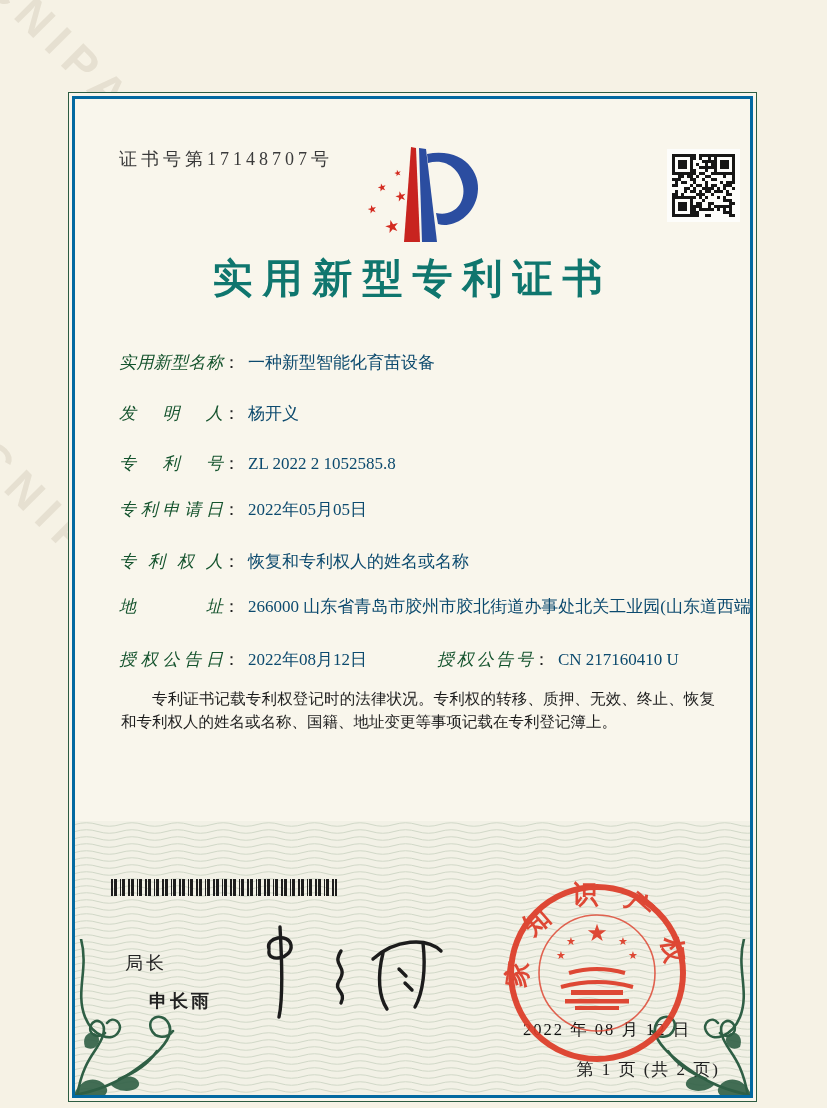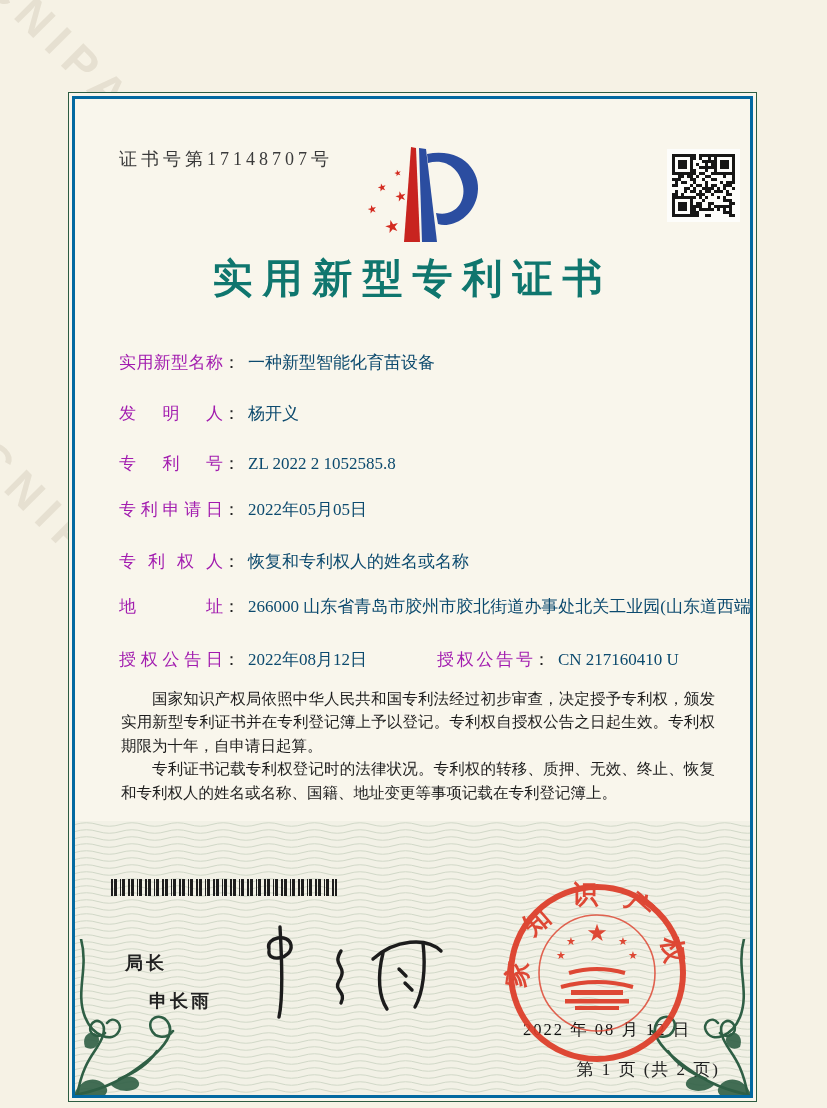--- a/index.html
+++ b/index.html
@@ -38,21 +38,21 @@
   .qr i{display:block;}
   .qr i.on{background:#161616;}
   .title{
     position:absolute;left:0;top:152px;width:100%;text-align:center;
     font-size:40px;font-weight:bold;letter-spacing:10px;color:#0f766e;z-index:2;
   }
   
   .row{position:absolute;left:44px;right:24px;font-size:17px;line-height:24px;z-index:2;white-space:nowrap;}
   .flabel{
     display:inline-block;width:104px;vertical-align:top;
-    text-align:justify;text-align-last:justify;color:#a21caf;
+    text-align:justify;text-align-last:justify;color:#14532d;font-style:italic;
   }
   .colon{display:inline-block;vertical-align:top;margin-right:8px;}
   .fvalue{display:inline-block;vertical-align:top;color:#0c4a6e;}
   .fvalue.wrap{white-space:normal;width:512px;}
   .pair2{position:absolute;left:318px;top:0;}
   .pair2 .flabel{width:96px;}
   
   .body-text{
     position:absolute;left:46px;top:588px;width:594px;z-index:2;
     font-size:15.5px;line-height:23.4px;text-align:justify;color:#1d1d1d;
@@ -61,21 +61,21 @@
   
   .barcode{
     position:absolute;left:36px;top:780px;width:226px;height:17px;z-index:2;
     background:repeating-linear-gradient(90deg,
       #1d1d1d 0 2px,rgba(0,0,0,0) 2px 3px,
       #1d1d1d 3px 6px,rgba(0,0,0,0) 6px 9px,
       #1d1d1d 9px 10px,rgba(0,0,0,0) 10px 11px,
       #1d1d1d 11px 14px,rgba(0,0,0,0) 14px 17px);
   }
   .officer-title{position:absolute;left:50px;top:852px;font-size:18px;letter-spacing:3px;
-    font-family:"Liberation Sans","DejaVu Sans",sans-serif;font-weight:bold;color:#222;z-index:2;}
+    font-family:"Liberation Sans","DejaVu Sans",sans-serif;font-weight:normal;color:#222;z-index:2;}
   .officer-name{position:absolute;left:50px;top:890px;font-size:18px;letter-spacing:3px;
     font-family:"Liberation Sans","DejaVu Sans",sans-serif;font-weight:bold;color:#222;z-index:2;padding-left:24px;}
   .signature{position:absolute;left:180px;top:822px;z-index:2;}
   .seal-date{position:absolute;left:448px;top:920px;font-size:16.5px;letter-spacing:2px;color:#111;z-index:3;white-space:nowrap;}
   .seal{position:absolute;left:422px;top:770px;z-index:4;opacity:.93;}
   .footer{
     position:absolute;left:0;bottom:14px;width:100%;text-align:right;
     padding-right:30px;box-sizing:border-box;
     font-size:17px;letter-spacing:2px;color:#222;z-index:2;
   }
@@ -585,21 +585,20 @@
       <span class="flabel">地址</span><span class="colon">：</span><span class="fvalue wrap">266000 山东省青岛市胶州市胶北街道办事处北关工业园(山东道西端)</span>
     </div>
     <div class="row" style="top:549px">
       <span class="flabel">授权公告日</span><span class="colon">：</span><span class="fvalue">2022年08月12日</span>
       <span class="pair2">
         <span class="flabel">授权公告号</span><span class="colon">：</span><span class="fvalue">CN 217160410 U</span>
       </span>
     </div>
 
     <div class="body-text">
-      <p>国家知识产权局依照中华人民共和国专利法经过初步审查，决定授予专利权，颁发实用新型专利证书并在专利登记簿上予以登记。专利权自授权公告之日起生效。专利权期限为十年，自申请日起算。</p>
       <p>专利证书记载专利权登记时的法律状况。专利权的转移、质押、无效、终止、恢复和专利权人的姓名或名称、国籍、地址变更等事项记载在专利登记簿上。</p>
     </div>
 
     <div class="barcode"></div>
 
     <div class="officer-title">局长</div>
     <div class="officer-name">申长雨</div>
 
     <svg class="signature" width="200" height="100" viewBox="0 0 200 100">
       <g fill="none" stroke="#1c1c1c" stroke-width="3.4" stroke-linecap="round">

